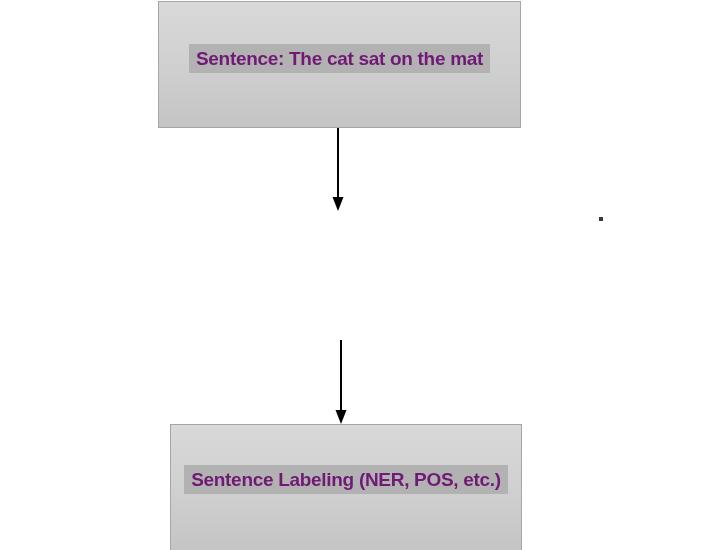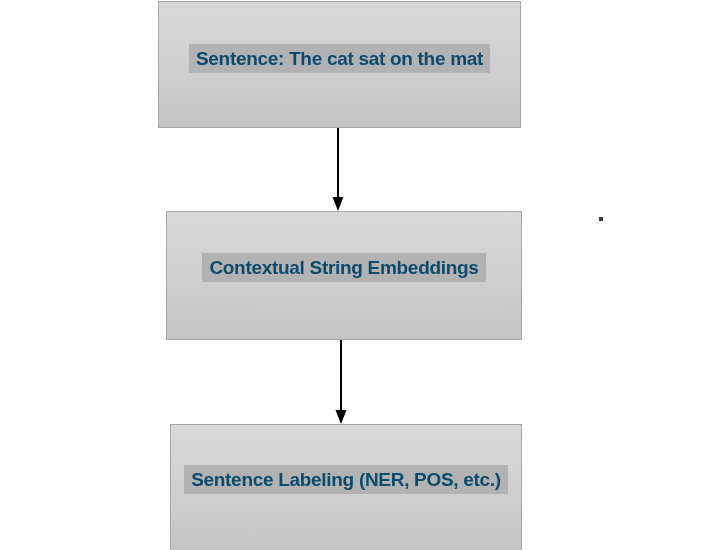--- a/index.html
+++ b/index.html
@@ -26,21 +26,21 @@
   }
   .node-label-row {
     position: absolute;
     left: 0;
     right: 0;
     display: flex;
     justify-content: center;
   }
   .node-label {
     background: #b2b2b2;
-    color: #0c4a6e;
+    color: #701a75;
     font-weight: bold;
     font-size: 19px;
     line-height: 29px;
     padding: 0 7px;
     white-space: nowrap;
     letter-spacing: -0.3px;
   }
   #node-sentence   { left: 158px; top: 1px;   width: 363px; height: 127px; }
   #node-embeddings { left: 166px; top: 211px; width: 356px; height: 129px; }
   #node-labeling   { left: 170px; top: 424px; width: 352px; height: 130px; }
@@ -71,25 +71,20 @@
     <div class="node-label-row">
       <span class="node-label">Sentence: The cat sat on the mat</span>
     </div>
   </div>
 
   <svg class="arrow-svg" id="arrow-1" width="20" height="83" xmlns="http://www.w3.org/2000/svg">
     <line x1="10" y1="0" x2="10" y2="71" stroke="#000000" stroke-width="2"></line>
     <polygon points="10,83 4.5,69 15.5,69" fill="#000000"></polygon>
   </svg>
 
-  <div class="flow-node" id="node-embeddings">
-    <div class="node-label-row">
-      <span class="node-label">Contextual String Embeddings</span>
-    </div>
-  </div>
 
   <svg class="arrow-svg" id="arrow-2" width="20" height="84" xmlns="http://www.w3.org/2000/svg">
     <line x1="10" y1="0" x2="10" y2="72" stroke="#000000" stroke-width="2"></line>
     <polygon points="10,84 4.5,70 15.5,70" fill="#000000"></polygon>
   </svg>
 
   <div class="flow-node" id="node-labeling">
     <div class="node-label-row">
       <span class="node-label">Sentence Labeling (NER, POS, etc.)</span>
     </div>

